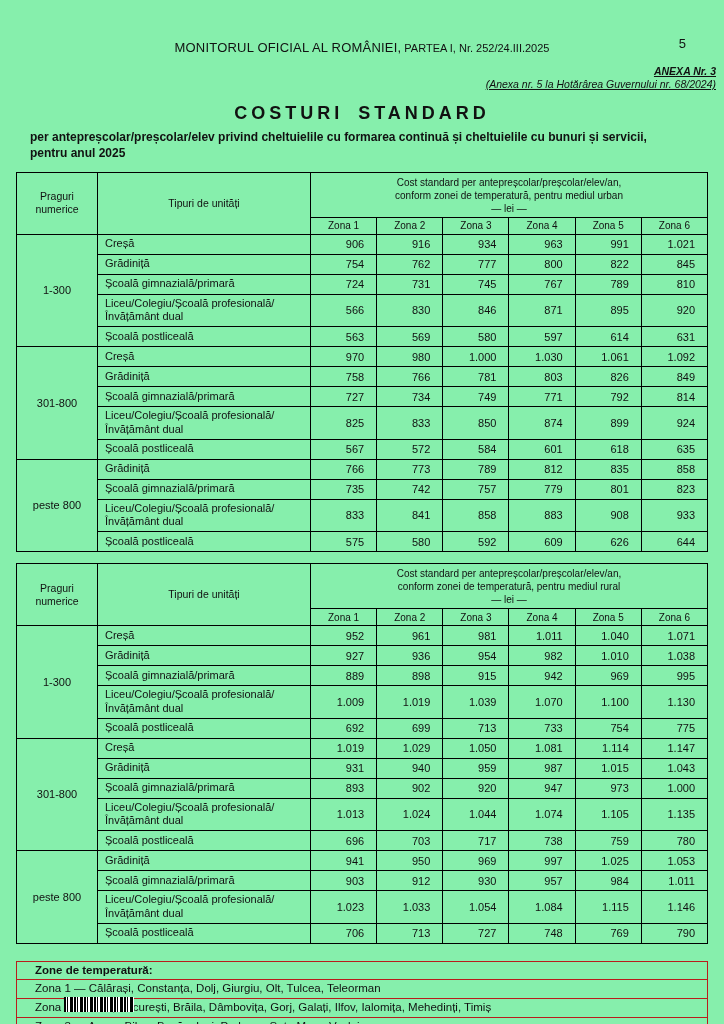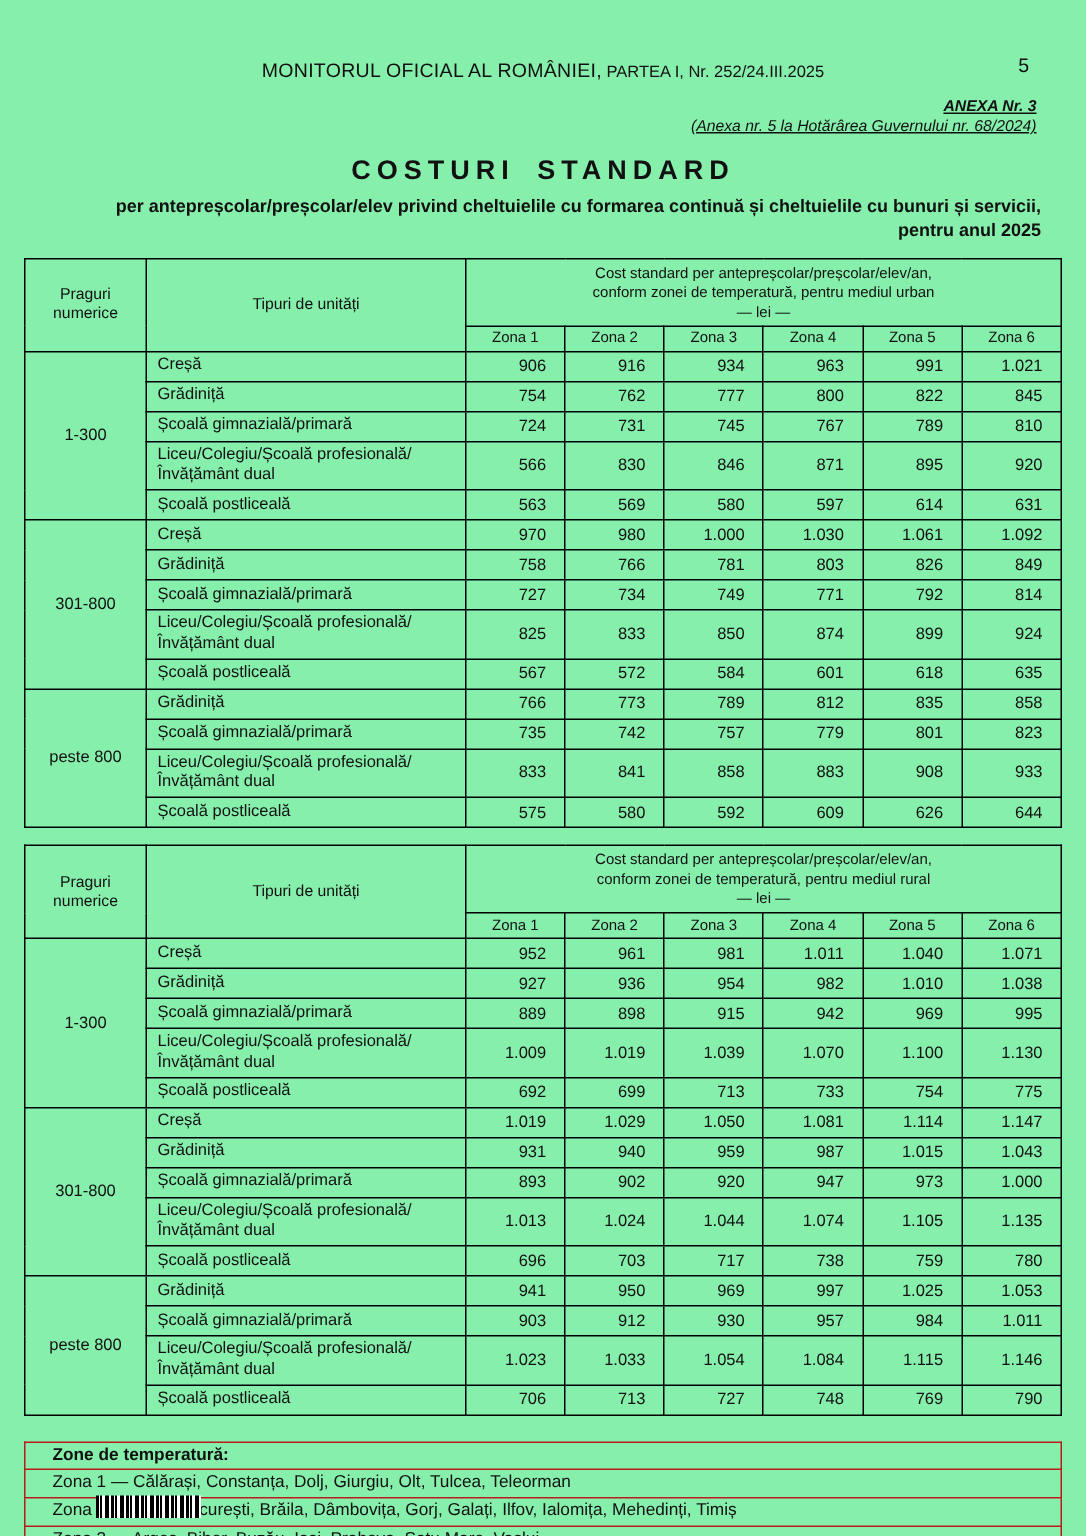--- a/index.html
+++ b/index.html
@@ -10,26 +10,26 @@
     color: #111;
   }
   .page { position: relative; width: 724px; height: 1024px; overflow: hidden; background: #86efac; }
 
   
   .doc-header { position: relative; padding-top: 38px; text-align: center; }
   .journal-main { font-size: 13px; letter-spacing: 0.2px; }
   .journal-part { font-size: 11px; }
   .page-num { position: absolute; right: 38px; top: 36px; font-size: 13px; }
 
-  .annex-block { text-align: right; padding-right: 33px; margin-top: 9px; font-style: italic; font-size: 10.5px; line-height: 1.25; }
+  .annex-block { text-align: right; padding-right: 8px; margin-top: 9px; font-style: italic; font-size: 10.5px; line-height: 1.25; }
   .annex-line1 { font-weight: bold; text-decoration: underline; }
   .annex-line2 { text-decoration: underline; }
 
   .doc-title { text-align: center; margin-top: 12px; font-size: 18px; font-weight: bold; letter-spacing: 4px; word-spacing: 6px; }
-  .doc-subtitle { text-align: right; margin-top: 5px; font-size: 12px; font-weight: bold; line-height: 1.35; padding: 0 30px; }
+  .doc-subtitle { text-align: left; margin-top: 5px; font-size: 12px; font-weight: bold; line-height: 1.35; padding: 0 30px; }
 
   .tables-wrap { padding: 0 16px; }
 
   
   table.cost-table { width: 100%; border-collapse: collapse; table-layout: fixed; margin-top: 11px; }
   table.cost-table:first-of-type { margin-top: 10px; }
   .cost-table th, .cost-table td { border: 1px solid #000; font-weight: normal; vertical-align: middle; }
   .cost-table th.c-praguri, .cost-table th.c-tipuri { font-size: 10.5px; text-align: center; padding: 2px 8px; line-height: 1.25; }
   .cost-table .cost-head { font-size: 10px; padding: 3px 0 2px; line-height: 1.3; }
   .cost-table .zone-h { font-size: 10px; text-align: center; height: 17px; padding: 1px 2px; }

